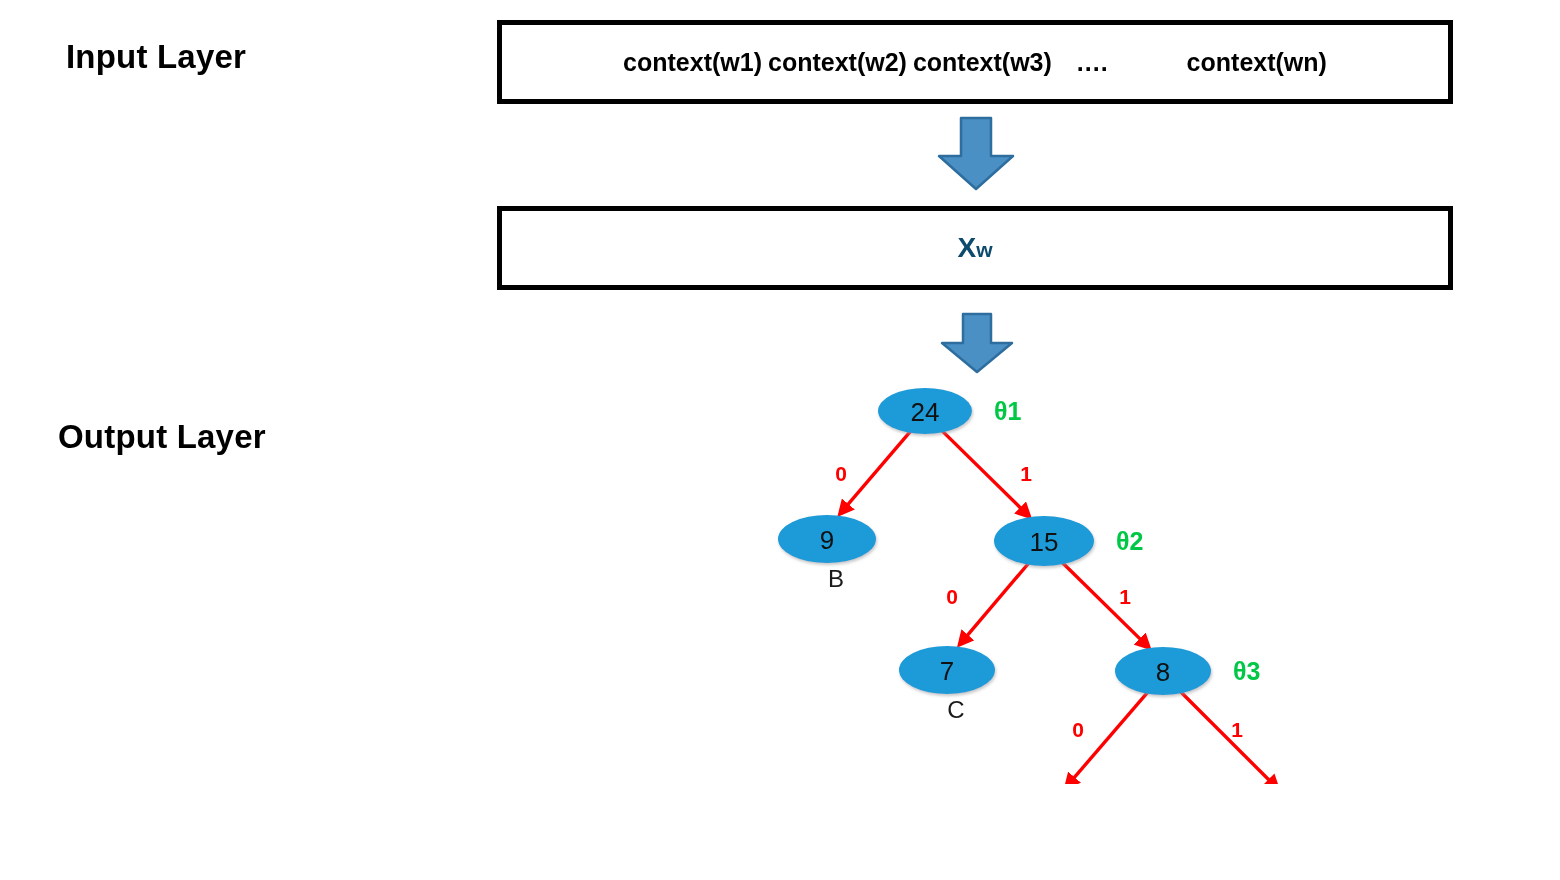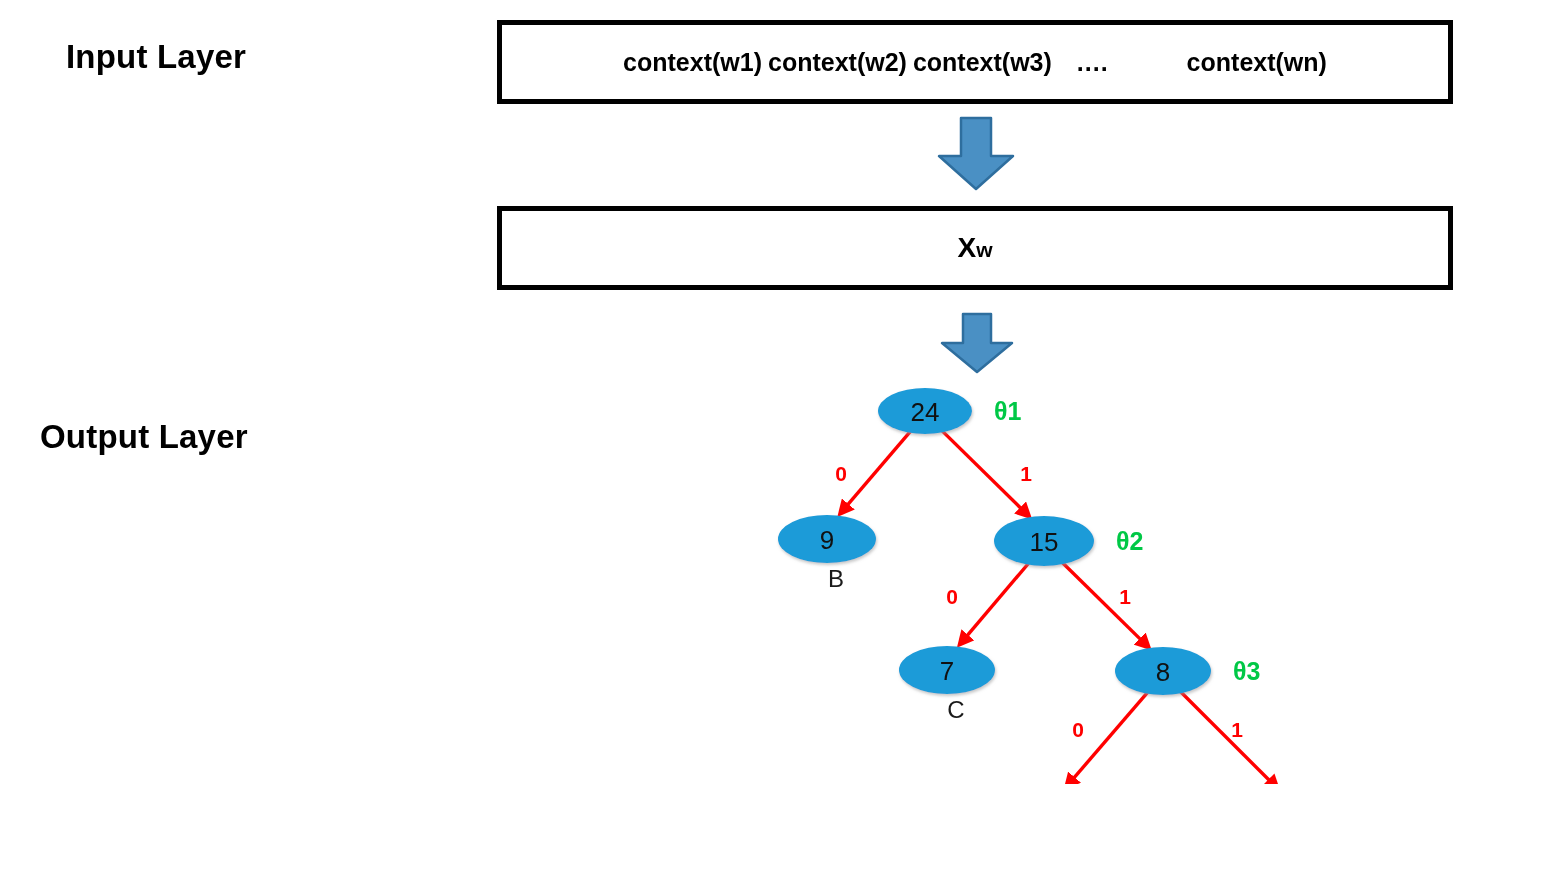--- a/index.html
+++ b/index.html
@@ -21,21 +21,21 @@
   .layer-caption {
     position: absolute;
     font-weight: bold;
     color: #000000;
     font-size: 33px;
     letter-spacing: 0.2px;
     white-space: nowrap;
   }
   #cap-input  { left: 66px;  top: 38px; }
   #cap-hidden { left: 58px;  top: 228px; }
-  #cap-output { left: 40px;  top: 418px; }
+  #cap-output { left: 58px;  top: 418px; }
 
   
   .layer-box {
     position: absolute;
     border: 5px solid #000000;
     background: #ffffff;
     box-sizing: border-box;
   }
   #input-box  { left: 497px; top: 20px;  width: 956px; height: 84px; }
   #hidden-box { left: 497px; top: 206px; width: 956px; height: 84px; }
@@ -56,21 +56,21 @@
     color: #000000;
     white-space: nowrap;
   }
   .ctx-item { margin: 0 3px; }
   .ctx-item.dots { margin: 0 22px; letter-spacing: 1px; }
   .ctx-item.last { margin-left: 56px; }
 
   .hidden-label {
     font-weight: bold;
     font-size: 28px;
-    color: #000000;
+    color: #0c4a6e;
     line-height: 1;
   }
   .hidden-label .sub {
     font-size: 21px;
     vertical-align: baseline;
   }
 
   
   .block-arrow { position: absolute; }
 

